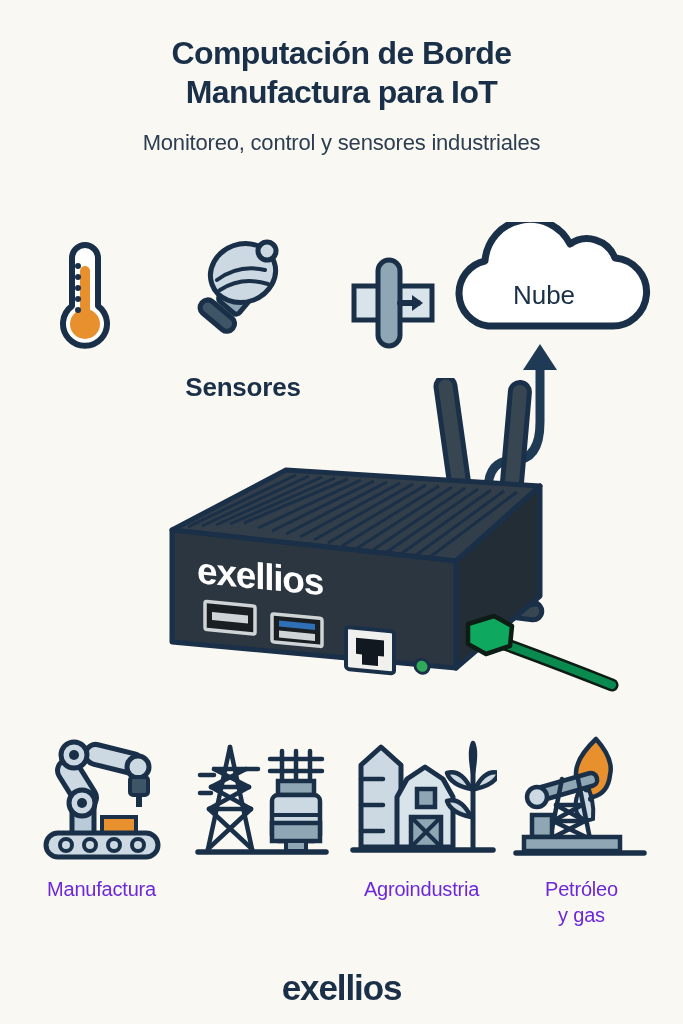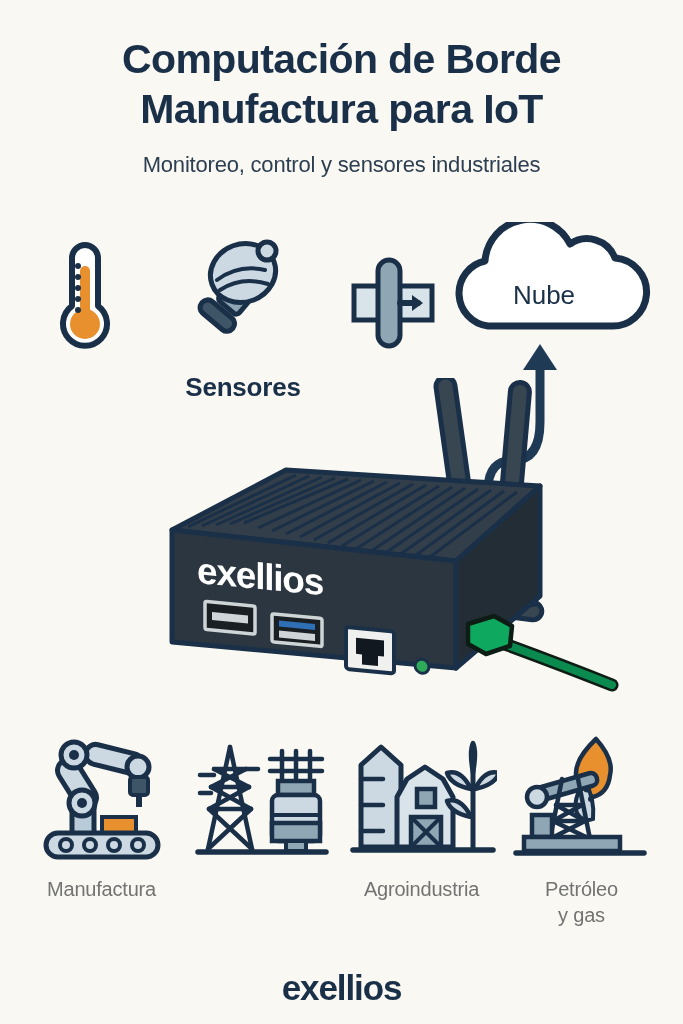--- a/index.html
+++ b/index.html
@@ -22,21 +22,21 @@
 
   
   .header {
     position: absolute;
     top: 34px;
     left: 0;
     width: 683px;
     text-align: center;
   }
   .title {
-    font-size: 41px;
+    font-size: 32px;
     font-weight: bold;
     color: #1a3048;
     line-height: 1.22;
     letter-spacing: -0.6px;
     margin: 0;
     padding: 0 40px;
   }
   .subtitle {
     font-size: 22px;
     font-weight: normal;
@@ -148,21 +148,21 @@
   }
   .industry-art {
     height: 128px;
     display: flex;
     align-items: flex-end;
     justify-content: center;
   }
   .industry-label {
     margin-top: 14px;
     font-size: 20px;
-    color: #737373;
+    color: #6d28d9;
     text-align: center;
     line-height: 1.28;
     letter-spacing: -0.2px;
   }
 
   
   .footer-logo {
     position: absolute;
     top: 968px;
     left: 0;

